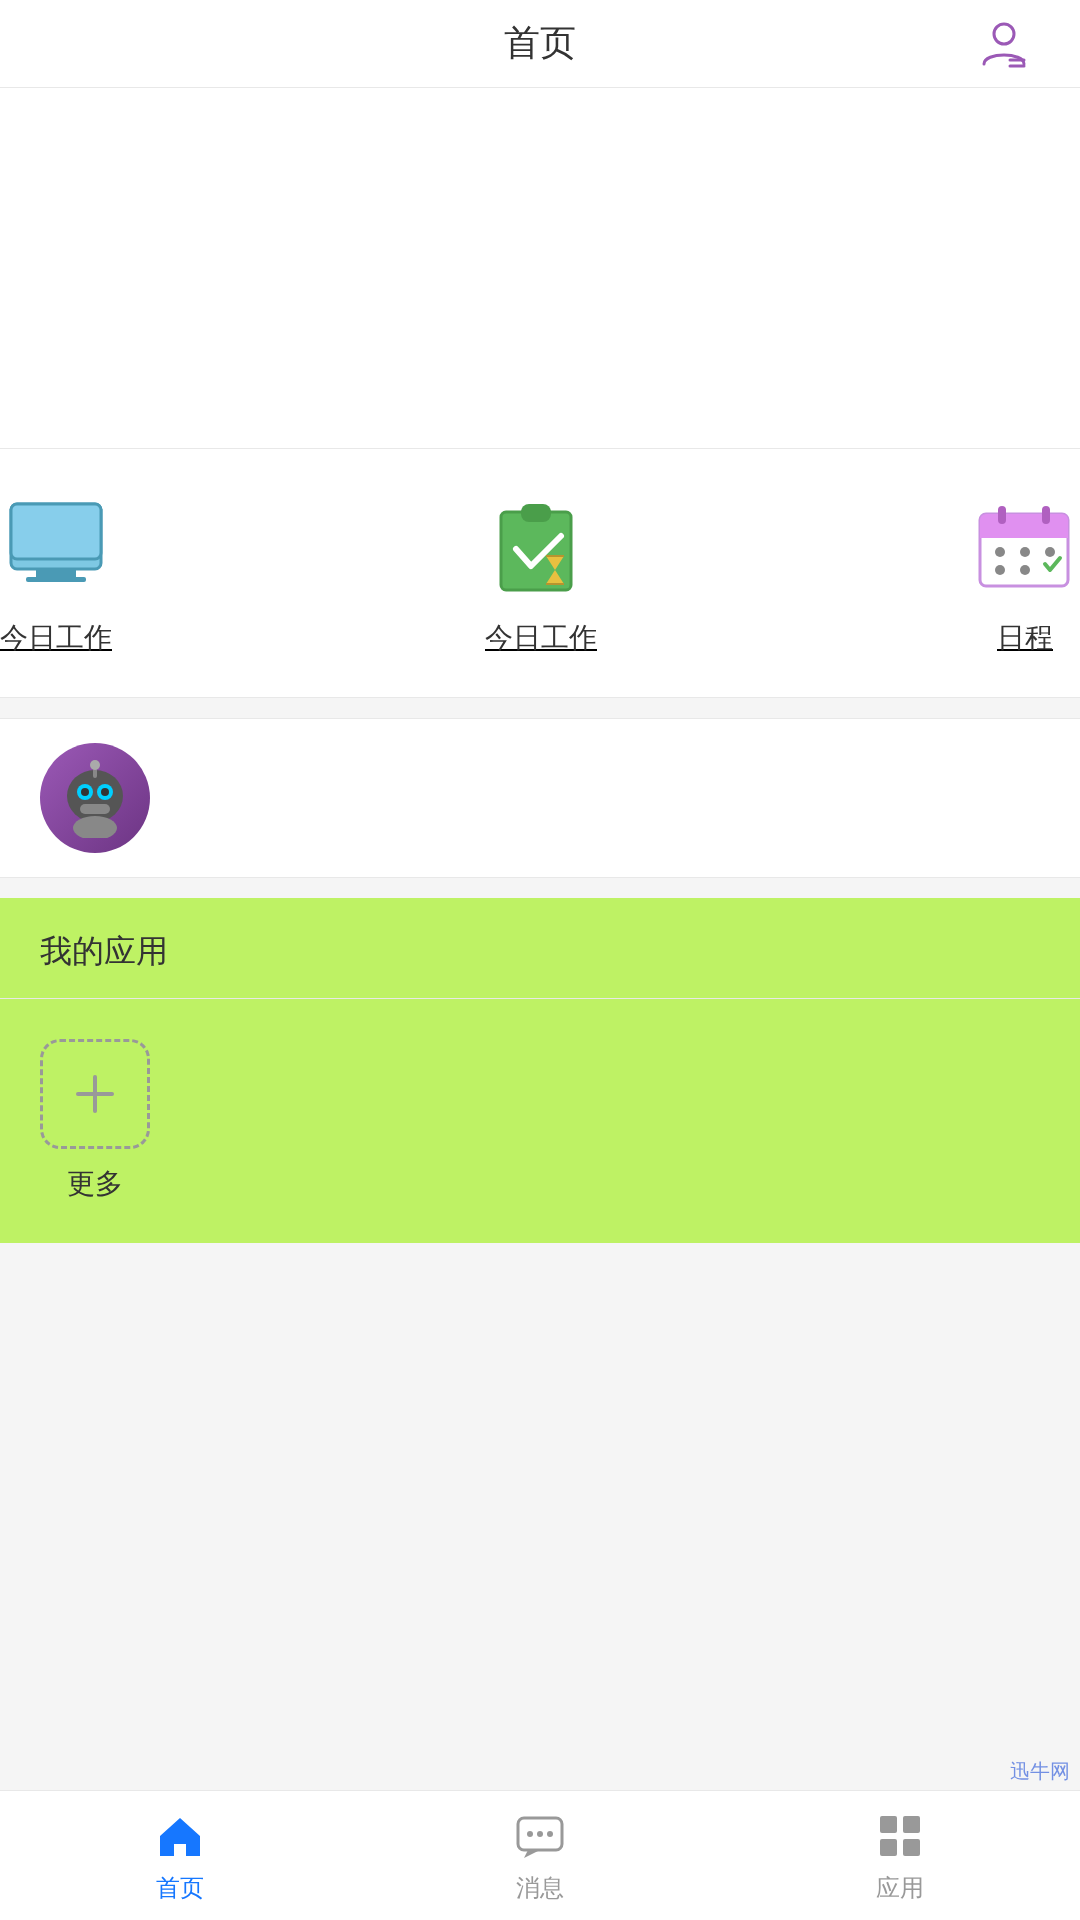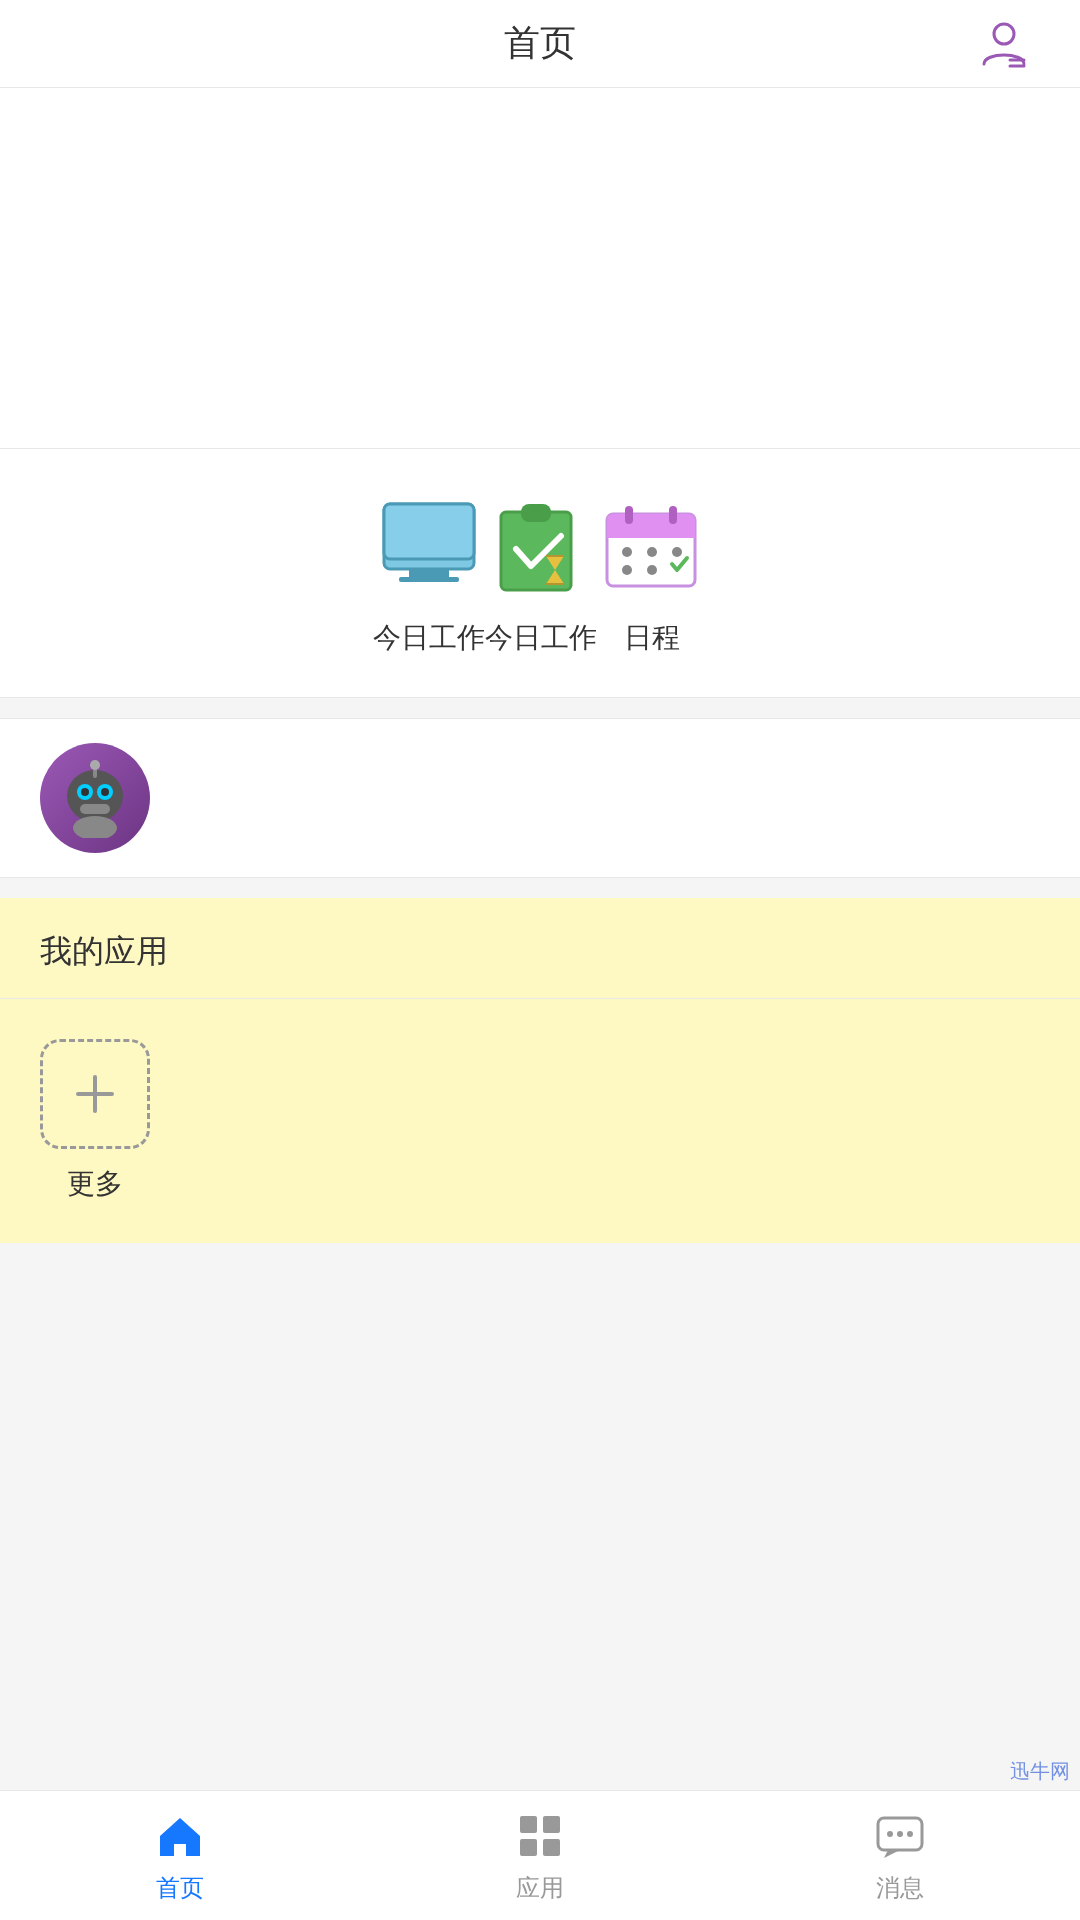--- a/index.html
+++ b/index.html
@@ -59,22 +59,23 @@
     .quick-actions {
       width: 100%;
       background: #ffffff;
       border-top: 1px solid #e8e8e8;
       border-bottom: 1px solid #e8e8e8;
       padding: 40px 0 40px 0;
     }
 
     .quick-actions-grid {
       display: flex;
-      justify-content: center;
-      align-items: center;
+      justify-content: space-between;
+      align-items: center;
+      text-decoration: underline;
     }
 
     .quick-action-item {
       display: flex;
       flex-direction: column;
       align-items: center;
       gap: 20px;
       cursor: pointer;
     }
 
@@ -108,21 +109,21 @@
       background: linear-gradient(135deg, #9b59b6, #6c3483);
       display: flex;
       align-items: center;
       justify-content: center;
       overflow: hidden;
     }
 
     
     .my-apps-section {
       width: 100%;
-      background: #fef9c3;
+      background: #bef264;
       margin-top: 20px;
     }
 
     .my-apps-header {
       padding: 32px 40px 24px 40px;
       border-bottom: 1px solid #e8e8e8;
     }
 
     .my-apps-title {
       font-size: 32px;
@@ -345,38 +346,38 @@
       <svg width="52" height="52" viewBox="0 0 52 52">
         <path d="M6 26 L26 8 L46 26 L46 46 L32 46 L32 34 L20 34 L20 46 L6 46 Z" fill="#1677ff"></path>
       </svg>
     </div>
     <span class="nav-label active">首页</span>
   </div>
 
   <div class="nav-item">
     <div class="nav-icon">
       <svg width="52" height="52" viewBox="0 0 52 52">
-        <rect x="6" y="6" width="17" height="17" rx="2" fill="#999"></rect>
-        <rect x="29" y="6" width="17" height="17" rx="2" fill="#999"></rect>
-        <rect x="6" y="29" width="17" height="17" rx="2" fill="#999"></rect>
-        <rect x="29" y="29" width="17" height="17" rx="2" fill="#999"></rect>
-      </svg>
-    </div>
-    <span class="nav-label inactive">应用</span>
-  </div>
-
-  <div class="nav-item">
-    <div class="nav-icon">
-      <svg width="52" height="52" viewBox="0 0 52 52">
         <rect x="4" y="8" width="44" height="32" rx="6" fill="none" stroke="#999" stroke-width="3"></rect>
         <circle cx="16" cy="24" r="3" fill="#999"></circle>
         <circle cx="26" cy="24" r="3" fill="#999"></circle>
         <circle cx="36" cy="24" r="3" fill="#999"></circle>
         <path d="M14 40 L10 48 L26 40" fill="#999"></path>
       </svg>
     </div>
     <span class="nav-label inactive">消息</span>
   </div>
 
+  <div class="nav-item">
+    <div class="nav-icon">
+      <svg width="52" height="52" viewBox="0 0 52 52">
+        <rect x="6" y="6" width="17" height="17" rx="2" fill="#999"></rect>
+        <rect x="29" y="6" width="17" height="17" rx="2" fill="#999"></rect>
+        <rect x="6" y="29" width="17" height="17" rx="2" fill="#999"></rect>
+        <rect x="29" y="29" width="17" height="17" rx="2" fill="#999"></rect>
+      </svg>
+    </div>
+    <span class="nav-label inactive">应用</span>
+  </div>
+
 
 </div>
 
 <div class="watermark">迅牛网</div>
 
 </body></html>

